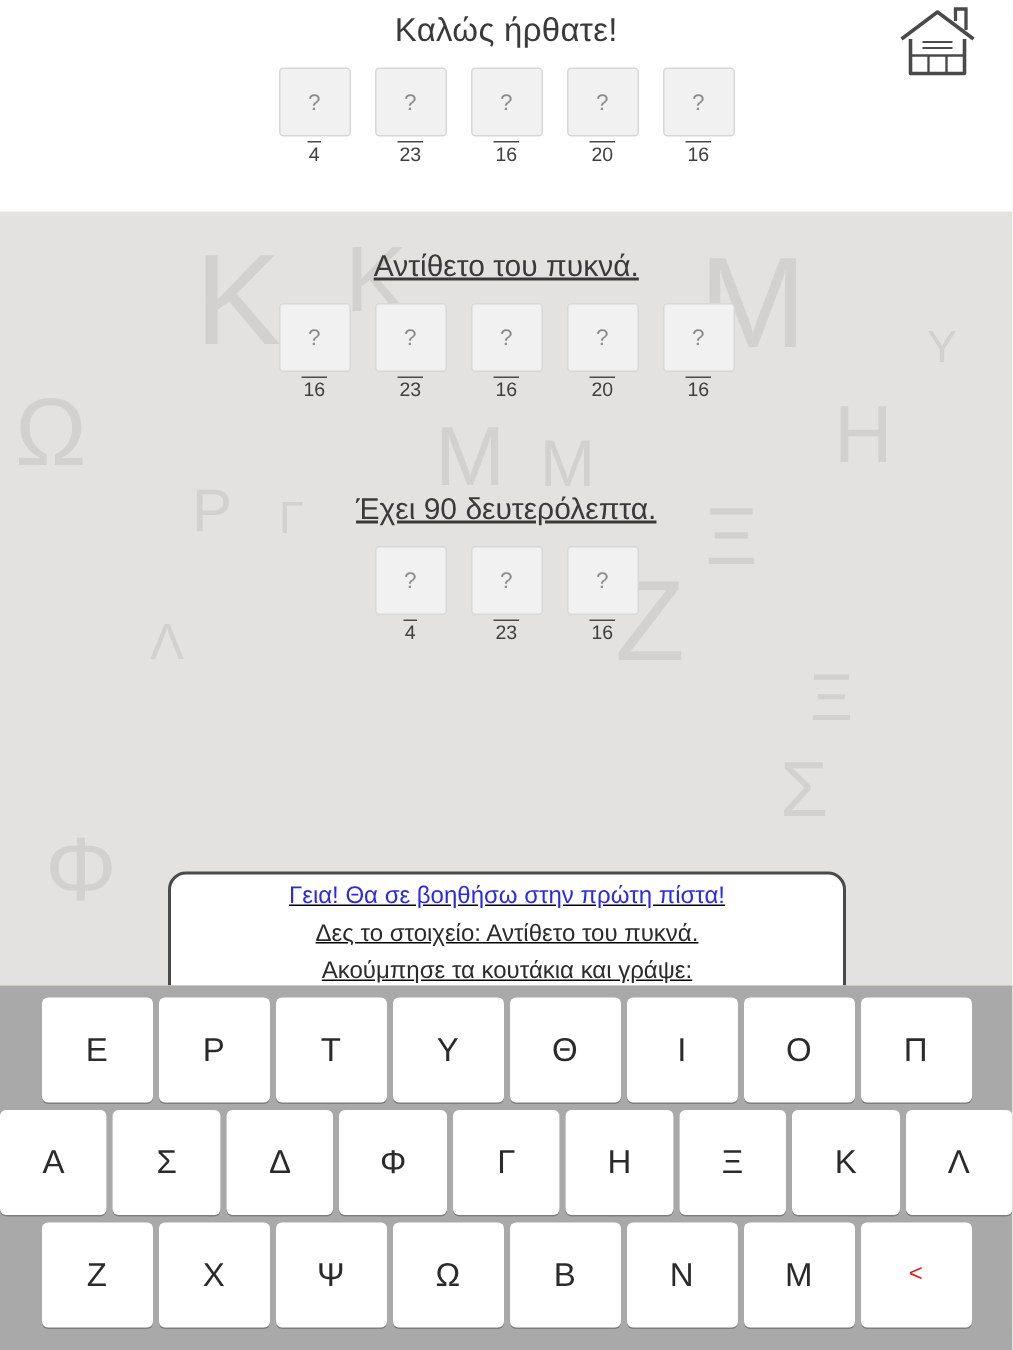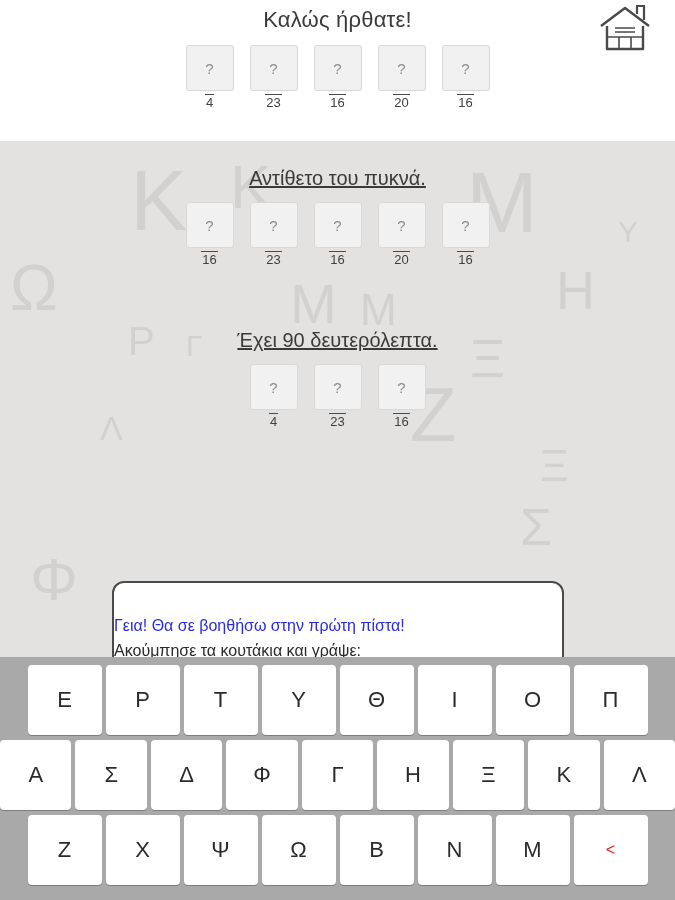--- a/index.html
+++ b/index.html
@@ -101,21 +101,23 @@
   .row-block { position: relative; }
 
   
   .bubble {
     position: absolute;
     left: 112px; top: 440px;
     width: 452px; height: 142px;
     background: #ffffff;
     border: 2px solid #4a4a4a;
     border-radius: 12px;
-    padding-top: 30px;
+    text-align: center;
+    padding-top: 2px;
+    text-decoration: underline;
   }
   .bubble-line {
     font-size: 16px;
     color: #2b2b2b;
     line-height: 25px;
   }
   .bubble-line.blue { color: #2a2ae6; }
 
   
   .bottom-bar {
@@ -262,20 +264,21 @@
         </div>
         <div class="tile-wrap">
           <div class="tile">?</div>
           <div class="tile-num">16</div>
         </div>
       </div>
     </div>
 
     <div class="bubble">
       <div class="bubble-line blue">Γεια! Θα σε βοηθήσω στην πρώτη πίστα!</div>
+      <div class="bubble-line">Δες το στοιχείο: Αντίθετο του πυκνά.</div>
       <div class="bubble-line">Ακούμπησε τα κουτάκια και γράψε:</div>
 
     </div>
   </div>
 
   <div class="bottom-bar">
     <svg class="gift-icon" viewBox="0 0 54 52">
       <rect x="4" y="16" width="46" height="32" fill="none" stroke="#4a4a4a" stroke-width="2.2"></rect>
       <path d="M4 24 L50 24" stroke="#4a4a4a" stroke-width="1.8"></path>
       <path d="M22 16 L22 48 M32 16 L32 48" stroke="#4a4a4a" stroke-width="1.8"></path>

